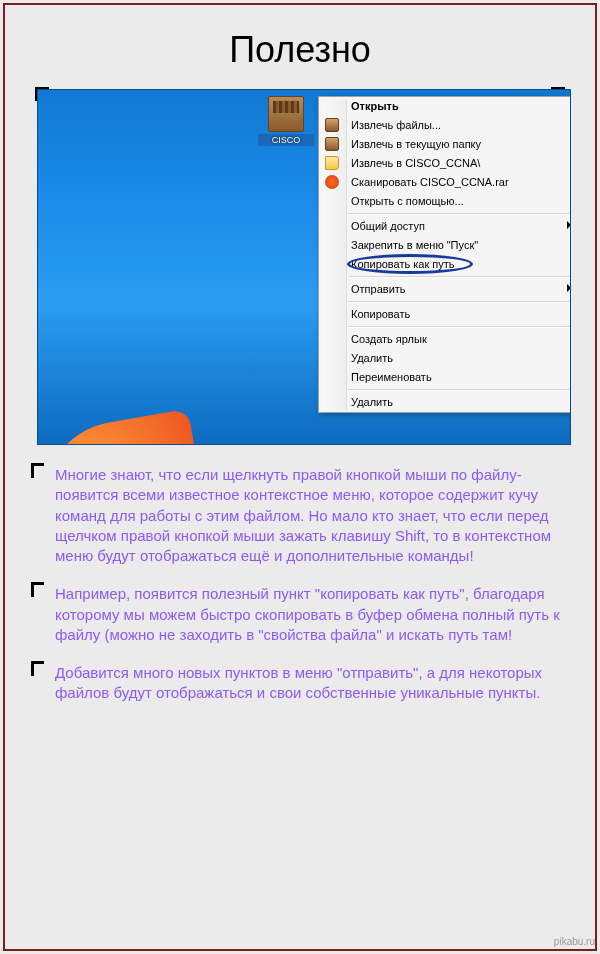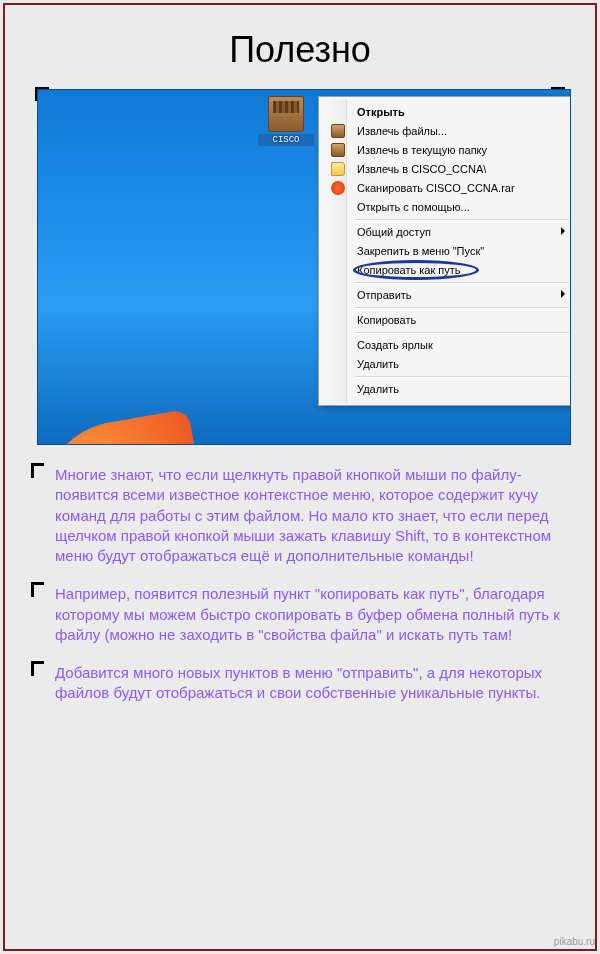--- a/index.html
+++ b/index.html
@@ -65,21 +65,20 @@
       transform-origin: bottom left;
     }
     .leaf.red { background: radial-gradient(circle at 30% 30%, #ff9a3a, #e8411a); width: 160px; height: 160px; left: 100px; bottom: -30px; transform: rotate(-10deg);}
 
     .file-icon {
       position: absolute;
       top: 6px;
       left: 220px;
       width: 56px;
       text-align: center;
-      font-family: Liberation Mono, monospace;
     }
     .file-icon .rar {
       width: 36px; height: 36px;
       margin: 0 auto 2px auto;
       background: linear-gradient(180deg, #b88a5a 0%, #8a5a2a 100%);
       border: 1px solid #654321;
       border-radius: 2px;
       position: relative;
     }
     .file-icon .rar::before {
@@ -99,21 +98,21 @@
 
     .context-menu {
       position: absolute;
       top: 6px;
       left: 280px;
       width: 260px;
       background: #f5f5f5;
       border: 1px solid #a0a0a0;
       box-shadow: 2px 2px 6px rgba(0,0,0,0.3);
       font-size: 11px;
-      padding: 6px;
+      padding: 0;
     }
     .menu-strip {
       position: absolute;
       left: 2px; top: 2px; bottom: 2px;
       width: 26px;
       background: linear-gradient(90deg, #f8f8f8, #eeeeee);
       border-right: 1px solid #ddd;
     }
     .menu-item {
       position: relative;
@@ -227,20 +226,21 @@
           <span>Копировать как путь</span>
           <span class="highlight-circle" style="top:-1px"></span>
         </div>
         <div class="menu-sep"></div>
         <div class="menu-item"><span>Отправить</span><span class="arrow"></span></div>
         <div class="menu-sep"></div>
         <div class="menu-item"><span>Копировать</span></div>
         <div class="menu-sep"></div>
         <div class="menu-item"><span>Создать ярлык</span></div>
         <div class="menu-item"><span>Удалить</span></div>
+        <div class="menu-item"><span>Переименовать</span></div>
         <div class="menu-sep"></div>
         <div class="menu-item"><span>Удалить</span></div>
       </div>
     </div>
   </div>
 
   <div class="text-block">
     <span class="indent"><span>Многие знают, что если щелкнуть правой кнопкой мыши по файлу-появится всеми известное контекстное меню, которое содержит кучу команд для работы с этим файлом. Но мало кто знает, что если перед щелчком правой кнопкой мыши зажать клавишу Shift, то в контекстном меню будут отображаться ещё и дополнительные команды!</span></span>
   </div>
 

